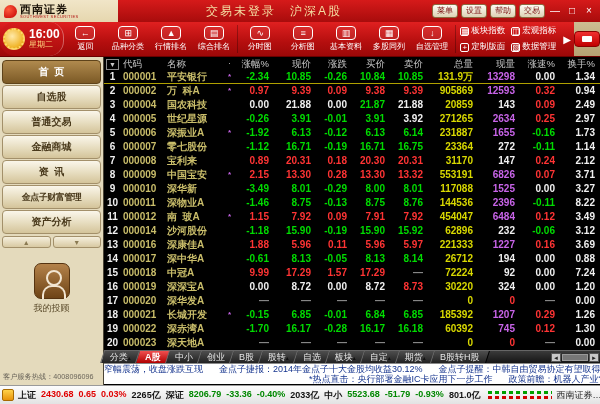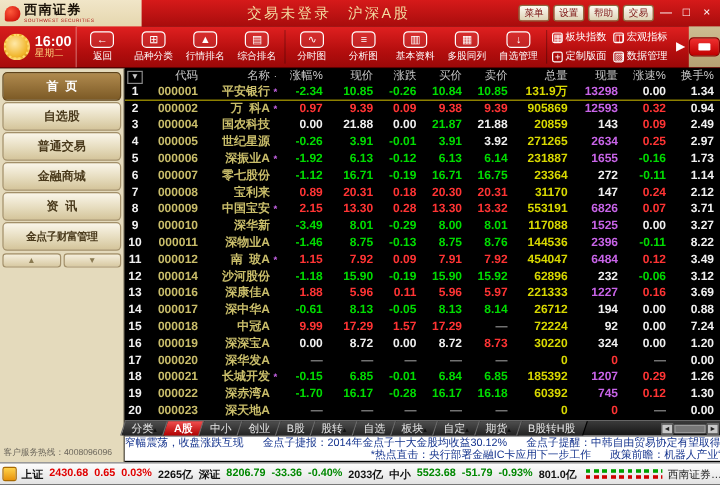--- a/index.html
+++ b/index.html
@@ -11,21 +11,21 @@
   .swoosh{width:13px;height:13px;border-radius:50% 50% 50% 2px;background:radial-gradient(circle at 35% 35%,#ff5a3c,#c30000);flex:0 0 13px;}
   .logotxt{display:flex;flex-direction:column;line-height:1;}
   .logotxt b{font-size:11px;color:#1a1208;letter-spacing:1px;white-space:pre;}
   .logotxt i{font-size:4px;color:#b01010;font-style:normal;letter-spacing:.4px;}
   .ttl{color:#f3dca2;font-size:12px;letter-spacing:2px;margin-left:88px;white-space:pre;display:flex;gap:14px;}
   .winbtns{margin-left:auto;display:flex;align-items:center;gap:3px;padding-right:4px;}
   .mbtn{font-size:8px;color:#7a1010;background:linear-gradient(#fdfbf4,#ddd2b4);border:1px solid #8a6a40;border-radius:3px;padding:1px 4px;line-height:1.2;cursor:default;}
   .wctl{color:#fff;font-size:10px;width:14px;text-align:center;line-height:14px;}
   
   .toolbar{height:35px;background:linear-gradient(#e02020,#b40e0e 60%,#9c0808);border-bottom:1px solid #6b0000;display:flex;align-items:stretch;flex:0 0 35px;}
-  .clock{width:86px;border-right:1px solid rgba(255,255,255,.35);display:flex;align-items:center;gap:4px;padding:2px 3px;background:linear-gradient(#d81c1c,#a80c0c);}
+  .clock{width:86px;border-right:1px solid rgba(255,255,255,.35);display:flex;align-items:center;gap:4px;padding:2px 3px;background:linear-gradient(#d81c1c,#a80c0c);border-radius:15px;}
   .sun{width:22px;height:22px;border-radius:50%;background:radial-gradient(circle at 40% 35%,#ffe9a8,#f0b428 70%,#c87d10);border:2px dotted #ffd968;flex:0 0 22px;}
   .clk{display:flex;flex-direction:column;line-height:1.1;}
   .clk b{color:#fff;font-size:12px;}
   .clk span{color:#ffd want;}
   .clk .day{color:#ffd880;font-size:8px;}
   .tbitems{display:flex;}
   .tbtn{width:43px;display:flex;flex-direction:column;align-items:center;justify-content:center;gap:1px;cursor:default;}
   .tbtn .ic{width:20px;height:14px;border:1px solid #fff;border-radius:4px;color:#fff;font-size:9px;line-height:12px;text-align:center;background:rgba(255,255,255,.08);}
   .tbtn .lb{color:#fff;font-size:8.5px;white-space:nowrap;transform:scale(.95);}
   .sep{width:1px;background:rgba(0,0,0,.28);margin:3px 1px;}
@@ -50,21 +50,21 @@
   .person::after{content:"";position:absolute;left:7px;top:21px;width:20px;height:12px;border:2px solid #f2e6d2;border-bottom:none;border-radius:10px 10px 0 0;}
   .adv-label{font-size:9px;color:#5a4a2a;}
   .hotline{margin-top:auto;font-size:7.5px;color:#6a655a;padding:2px 0 3px 1px;white-space:nowrap;transform:scale(.96);transform-origin:left;}
   
   .content{flex:1;display:flex;flex-direction:column;min-width:0;background:#000;}
   .tablewrap{height:293px;overflow:hidden;background:#000;}
   .tr{display:grid;grid-template-columns:17px 44px 60px 9px 38px 42px 36px 38px 38px 50px 42px 40px 40px 39px;height:14px;line-height:14px;font-size:10px;font-weight:bold;}
   .thead{height:13px;line-height:13px;font-weight:normal;color:#c8c8c8;font-size:9.5px;}
   .td{text-align:right;padding-right:3px;overflow:hidden;white-space:pre;}
   .a0{text-align:center;padding-right:0;}
-  .a1,.a2{text-align:right;padding-left:2px;padding-right:0;}
+  .a1,.a2{text-align:left;padding-left:2px;padding-right:0;}
   .a3{text-align:center;padding:0;font-size:8px;}
   .cursor{border-bottom:1px solid #b0a000;}
   .filterbox{display:inline-block;border:1px solid #8a8a8a;font-size:7px;line-height:9px;width:13px;height:11px;margin-top:1px;color:#c8c8c8;text-align:center;}
   .c-r{color:#ff3434;}.c-g{color:#00dc00;}.c-w{color:#f0f0f0;}.c-y{color:#c9bd6a;}
   .c-v{color:#d8d800;}.c-m{color:#c864e8;}.c-d{color:#8a8a8a;}
   
   .tabs{height:13px;background:linear-gradient(#3a3a3a,#151515);display:flex;align-items:stretch;border-top:1px solid #666;flex:0 0 13px;}
   .tab{position:relative;padding:0 7px;color:#e8e8e8;font-size:9px;line-height:12px;transform:skewX(-18deg);background:linear-gradient(#4e4e4e,#222);border-right:1px solid #000;border-left:1px solid #6a6a6a;margin-left:-2px;cursor:default;}
   .tab>span{display:inline-block;transform:skewX(18deg);white-space:nowrap;}
   .tab.sel{background:linear-gradient(#f05050,#b00000);color:#fff;font-weight:bold;}
@@ -190,24 +190,29 @@
 
   <div class="main">
     <div class="sidebar">
       <div id="sidebar-items">
           <div class="side-item sel">首  页</div>
           <div class="side-item">自选股</div>
           <div class="side-item">普通交易</div>
           <div class="side-item">金融商城</div>
           <div class="side-item">资  讯</div>
           <div class="side-item long">金点子财富管理</div>
+          <div class="side-item">资产分析</div>
         </div>
       <div class="arrows">
         <div>▲</div>
         <div>▼</div>
+      </div>
+      <div class="advisor">
+        <span class="person"></span>
+        <span class="adv-label">我的投顾</span>
       </div>
       <div class="hotline">客户服务热线：4008096096</div>
     </div>
 
     <div class="content">
       <div class="tablewrap">
         <div class="tr thead" id="thead">
             <span class="td a0"><span class="filterbox">▼</span></span>
             <span class="td a1">代码</span>
             <span class="td a2">名称</span>

